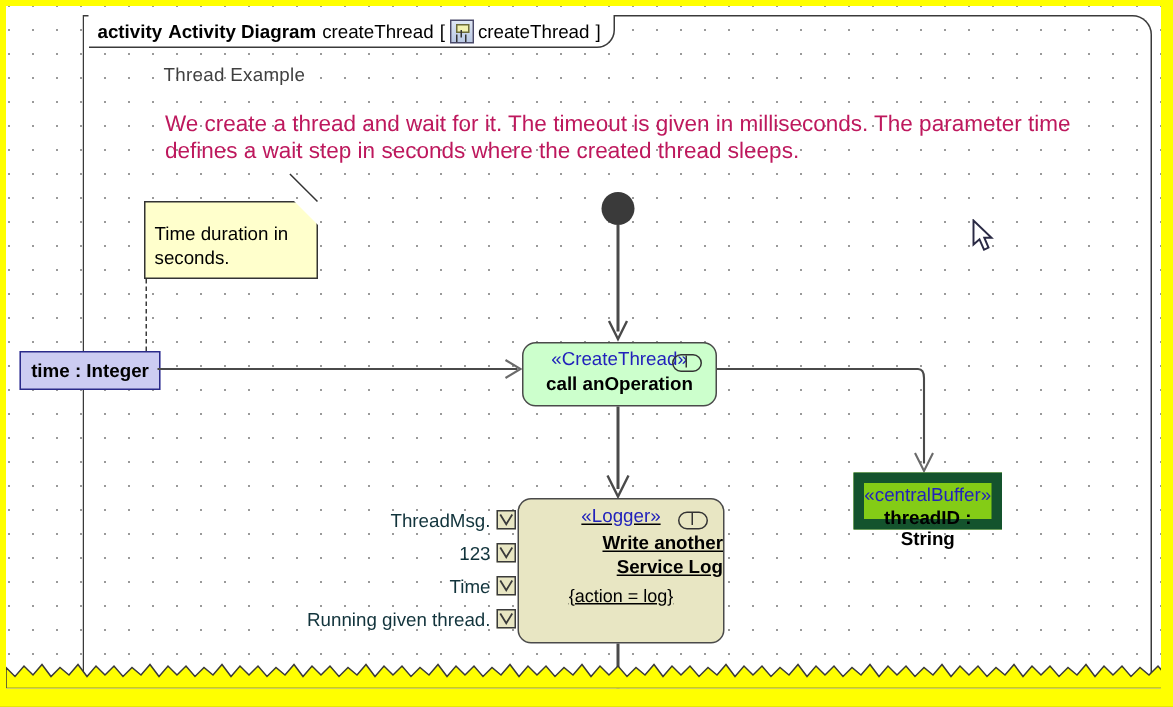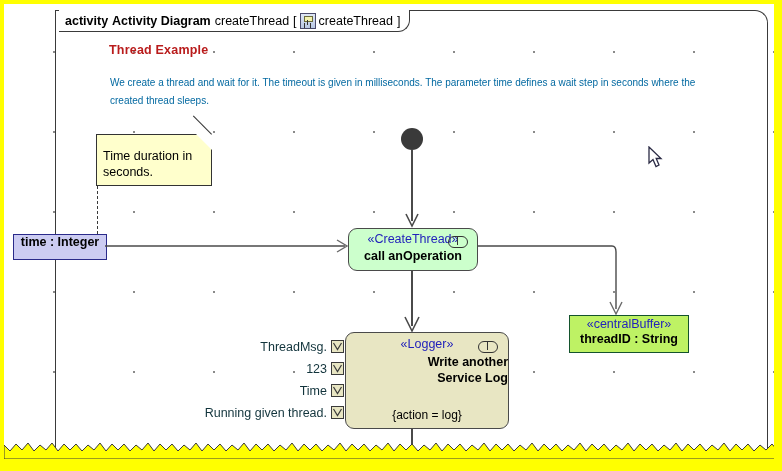--- a/index.html
+++ b/index.html
@@ -92,31 +92,31 @@
     position: absolute; left: 6px; top: 6px;
     width: 1px; height: 5px;
     background: #333;
     box-shadow: -3px 3px 0 0 #333, 3px 3px 0 0 #333, 0 0 0 0 #333;
   }
 
   
   #doc-title {
     position: absolute;
     left: 105px; top: 39px;
-    font-size: 12.5px; font-weight: bold;
-    color: #b91c1c;
+    font-size: 12.5px; font-weight: normal;
+    color: #404040;
     letter-spacing: 0.2px;
   }
   #doc-body {
     position: absolute;
     left: 106px; top: 70px;
     width: 618px;
-    font-size: 10px;
+    font-size: 15px;
     line-height: 18px;
-    color: #0369a1;
+    color: #be185d;
   }
 
   
   #note {
     position: absolute;
     left: 92px; top: 130px;
     width: 116px; height: 52px;
   }
   #note .body {
     position: absolute;
@@ -153,21 +153,21 @@
     border-left: 1px dashed #3a3a3a;
   }
 
   
   #param-node {
     position: absolute;
     left: 9px; top: 230px;
     width: 92px; height: 24px;
     background: #ccccf2;
     border: 1px solid #2a2a8a;
-    display: flex; justify-content: center;
+    display: flex; align-items: center; justify-content: center;
     font-size: 12.5px; font-weight: bold;
     color: #000;
   }
 
   
   #initial-node {
     position: absolute;
     left: 397px; top: 124px;
     width: 22px; height: 22px;
     border-radius: 50%;
@@ -211,45 +211,46 @@
     left: 344px; top: 224px;
     width: 130px; height: 43px;
     background: #ccffcc;
   }
   #create-thread .stereo { margin-top: 3px; }
   #create-thread .act-name { margin-top: 3px; font-size: 12.5px; }
   #create-thread .op-icon { right: 9px; top: 7px; }
 
   #logger {
     left: 341px; top: 328px;
-    width: 164px; height: 97px;
+    width: 138px; height: 97px;
     background: #e8e6c3;
+    text-decoration: underline;
   }
   #logger .stereo { margin-top: 4px; }
   #logger .lines {
     margin-top: 3px;
     font-size: 12.5px; font-weight: bold;
     text-align: right; line-height: 16px;
     color: #000;
   }
   #logger .constraint {
-    margin-top: 22px;
+    margin-top: 4px;
     font-size: 12px;
     text-align: center;
     color: #000;
   }
   #logger .op-icon { right: 10px; top: 8px; }
 
   
   #central-buffer {
     position: absolute;
     left: 565px; top: 311px;
-    width: 120px; height: 38px;
-    background: #bef264;
-    border: 1px solid #14532d;
+    width: 99px; height: 38px;
+    background: #84cc16;
+    border: 7px solid #14532d;
     box-sizing: border-box;
   }
   #central-buffer .stereo { margin-top: 1px; }
   #central-buffer .cb-name {
     text-align: center;
     font-size: 12.5px; font-weight: bold;
     color: #000;
     margin-top: 1px;
   }
 

